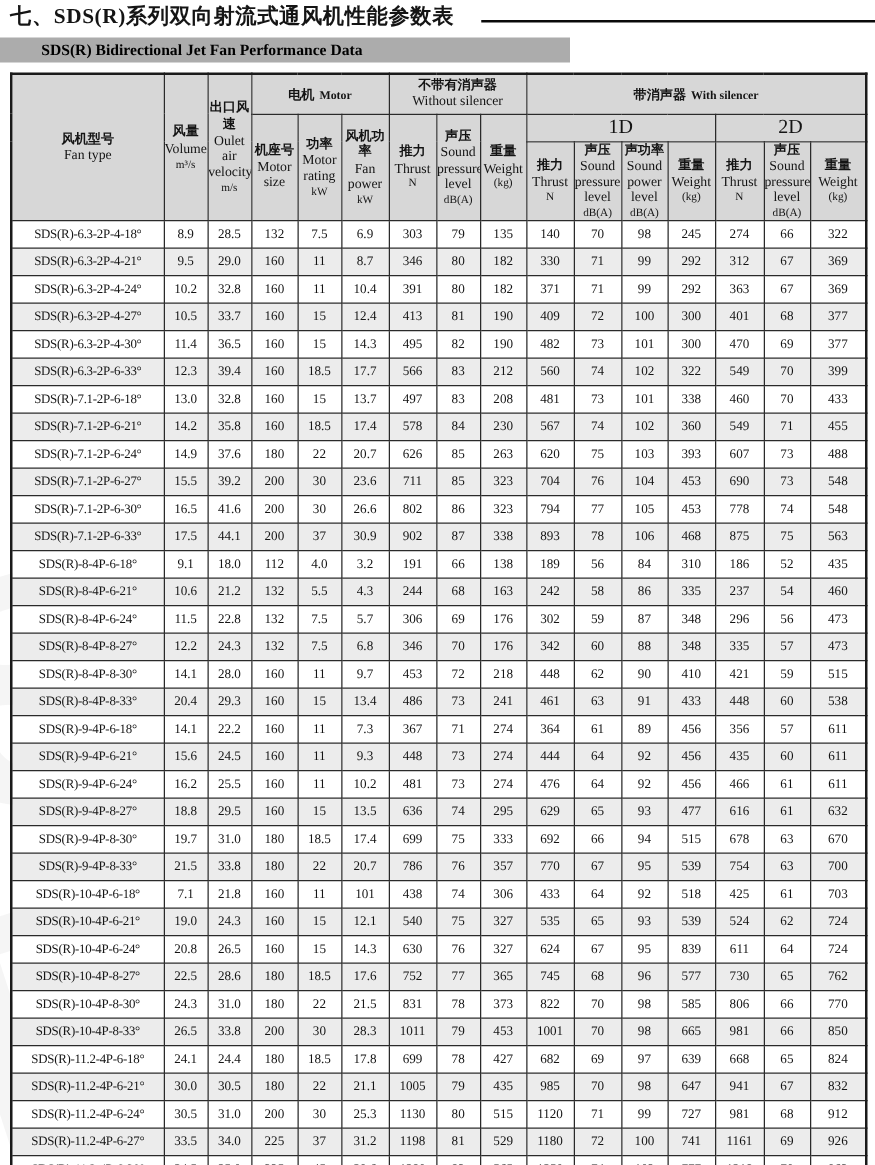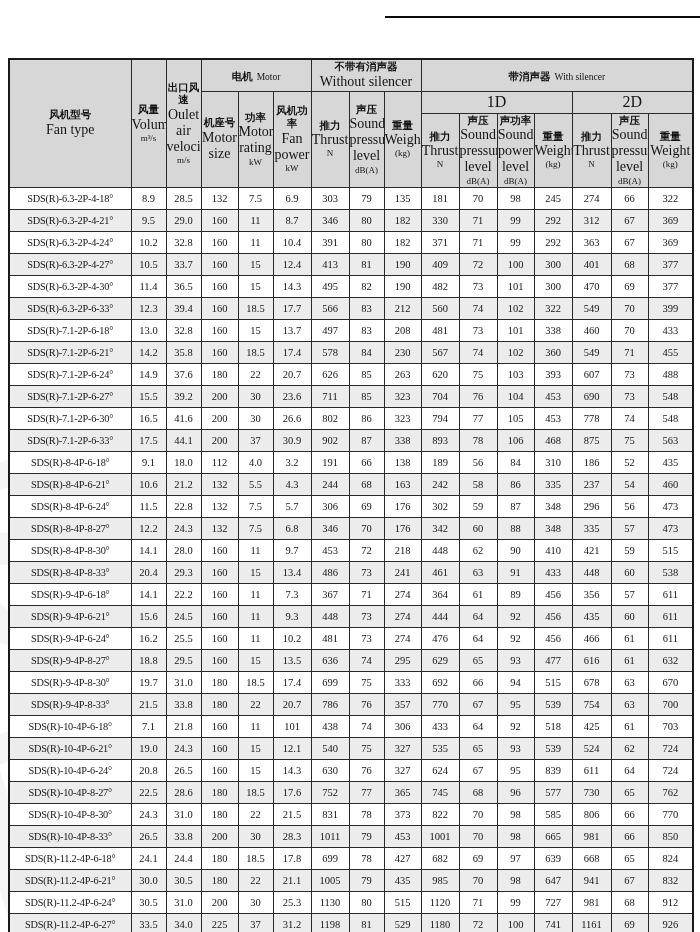--- a/index.html
+++ b/index.html
@@ -39,38 +39,42 @@
   .perf th, .perf td {
     border: 1px solid #2a2a2a; text-align: center; vertical-align: middle;
     padding: 0; overflow: hidden;
   }
   .perf thead th { background: #d7d7d7; font-weight: normal; padding: 1px 0; }
   .hr1 { height: 32px; }
   .hr2 { height: 22px; }
   .hr3 { height: 56px; }
   .zh { display: block; font-size: 10.5px; line-height: 1.2; font-weight: 700; }
   .zh-in { font-size: 10.5px; font-weight: 600; text-align: center; }
-  .en { display: block; font-size: 14px; line-height: 1.15; }
-  .en-in { font-size: 9.5px; font-weight: 400; }
+  .en { display: block; font-size: 11px; line-height: 1.15; }
+  .en-in { font-size: 9.5px; font-weight: 700; }
   .unit { display: block; font-size: 9px; line-height: 1.15; }
   .perf tbody td {
     height: 21px; line-height: 21px; font-size: 10.5px;
     background: #ffffff; white-space: nowrap;
   }
   .perf tbody tr.alt td { background: #ececec; }
   .perf tbody td.fan-type { font-size: 10.3px; letter-spacing: -0.2px; font-family: Liberation Serif, serif; }
 </style>
 </head>
 <body>
 
 <div class="page">
   <div class="watermark wm1">S</div>
   <div class="watermark wm2">D</div>
 
+  <h1 class="title">七、SDS(R)系列双向射流式通风机性能参数表</h1>
   <div class="title-rule"></div>
+  <div class="subtitle-bar">
+    <span>SDS(R) Bidirectional Jet Fan Performance Data</span>
+  </div>
 
   <table class="perf">
     <colgroup>
       <col style="width:122px">
         <col style="width:35px">
         <col style="width:35px">
       <col style="width:37px">
         <col style="width:35px">
         <col style="width:38px">
       <col style="width:38px">
@@ -188,21 +192,21 @@
         <tr>
           <td class="fan-type">SDS(R)-6.3-2P-4-18°</td>
           <td>8.9</td>
           <td>28.5</td>
           <td>132</td>
           <td>7.5</td>
           <td>6.9</td>
           <td>303</td>
           <td>79</td>
           <td>135</td>
-          <td>181</td>
+          <td>140</td>
           <td>70</td>
           <td>98</td>
           <td>245</td>
           <td>274</td>
           <td>66</td>
           <td>322</td>
         </tr>
         <tr class="alt">
           <td class="fan-type">SDS(R)-6.3-2P-4-21°</td>
           <td>9.5</td>

